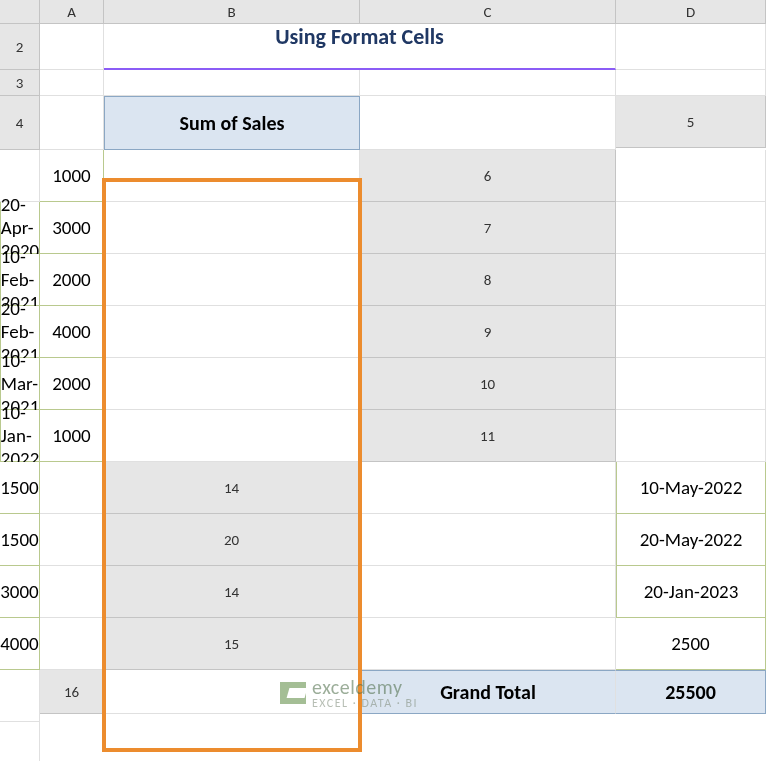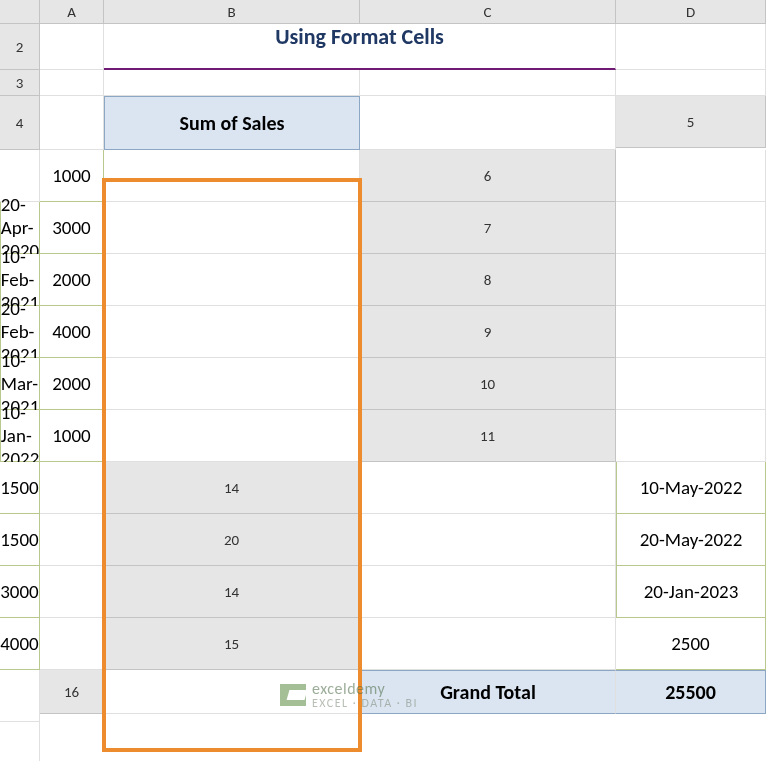--- a/index.html
+++ b/index.html
@@ -60,21 +60,21 @@
     .rn { height: 52px; }
     .r16 { height: 44px; }
     .title-cell {
       font-weight: bold;
       color: #203864;
       font-size: 22px;
       border-bottom: none;
     }
     .title-wrap {
       grid-column: 3 / 5;
-      border-bottom: 2px solid #701a75;
+      border-bottom: 2px solid #8b5cf6;
       padding-bottom: 20px;
     }
     .pivot-header {
       background: #dbe5f1;
       font-weight: bold;
       font-size: 20px;
       border-top: 1px solid #8ba7c4;
       border-bottom: 1px solid #8ba7c4;
       border-left: 1px solid #8ba7c4;
       border-right: 1px solid #8ba7c4;
@@ -143,21 +143,21 @@
     }
     .wm-logo::before {
       content: "";
       position: absolute;
       left: 8px; top: 6px;
       width: 18px; height: 10px;
       background: #fff;
       transform: skewX(-16deg);
     }
     .wm-text { line-height: 1; }
-    .wm-text .t1 { font-size: 16px; color: #4b6b46; font-weight: 500; letter-spacing: 0.5px; }
+    .wm-text .t1 { font-size: 20px; color: #4b6b46; font-weight: 500; letter-spacing: 0.5px; }
     .wm-text .t2 { font-size: 12px; color: #7d8a78; letter-spacing: 1.5px; }
   </style>
 </head>
 <body>
 
 <div class="sheet">
 
   <div class="corner"></div>
   <div class="col-header">A</div>
   <div class="col-header">B</div>

